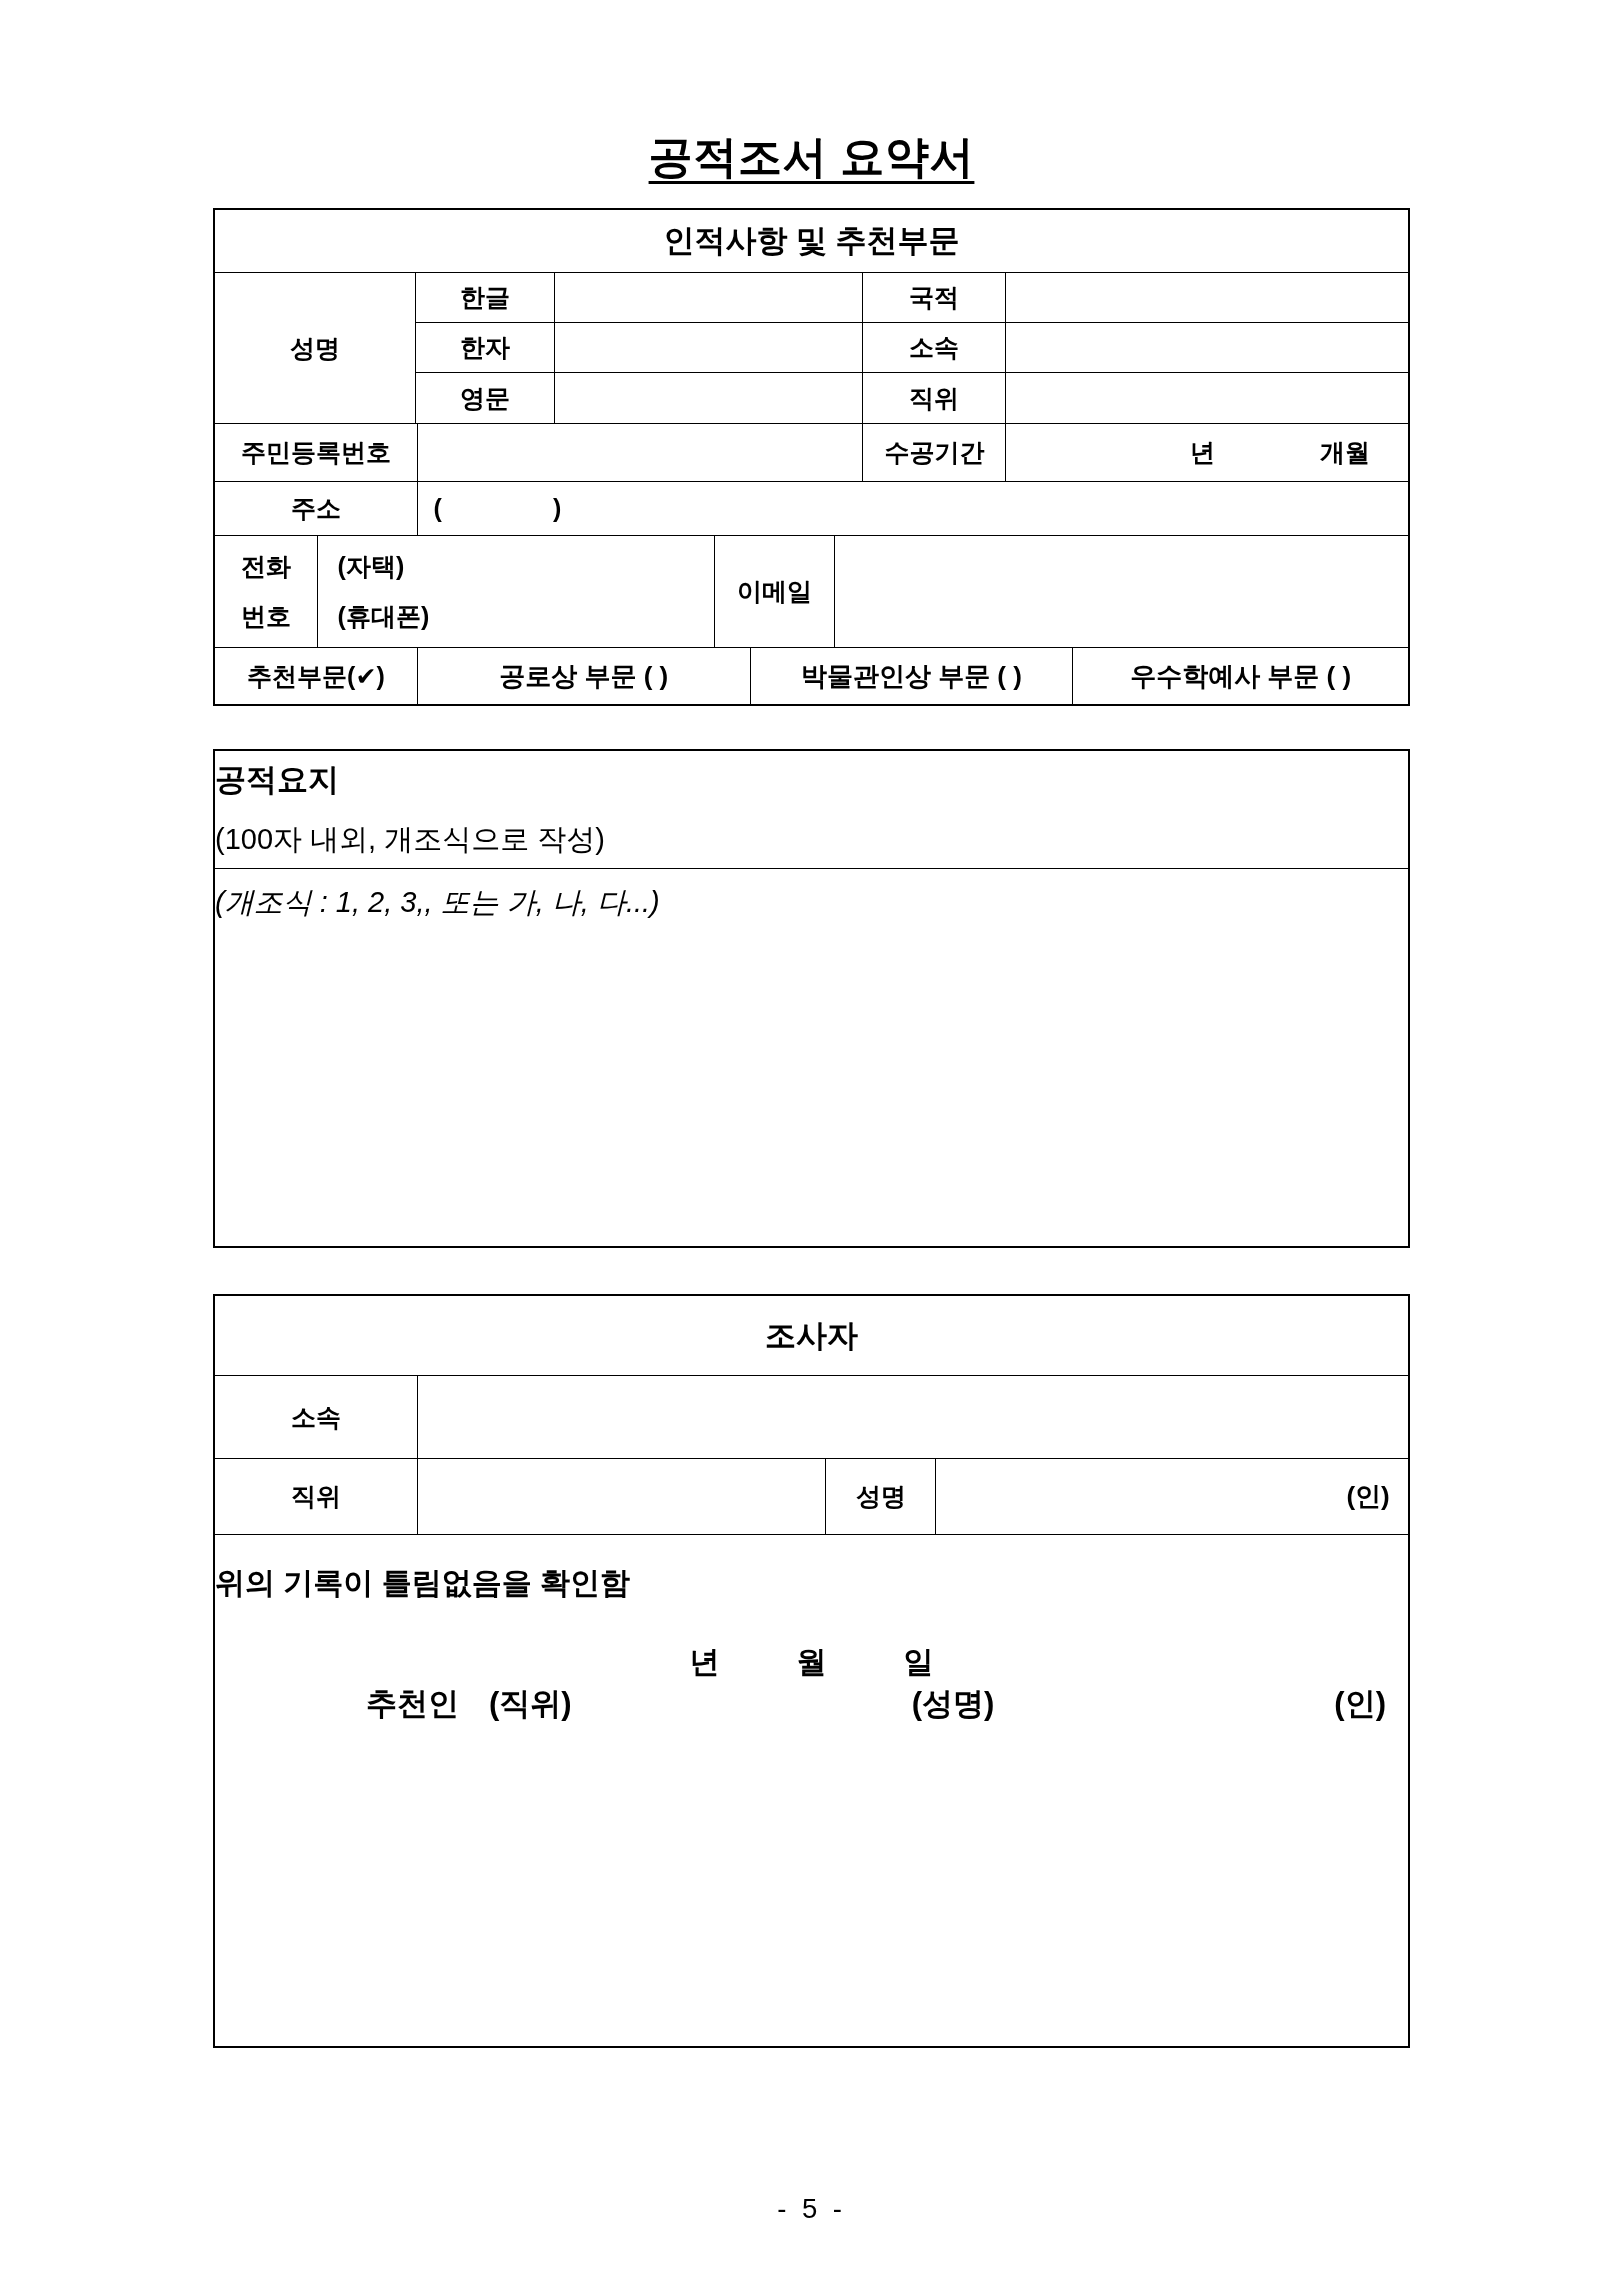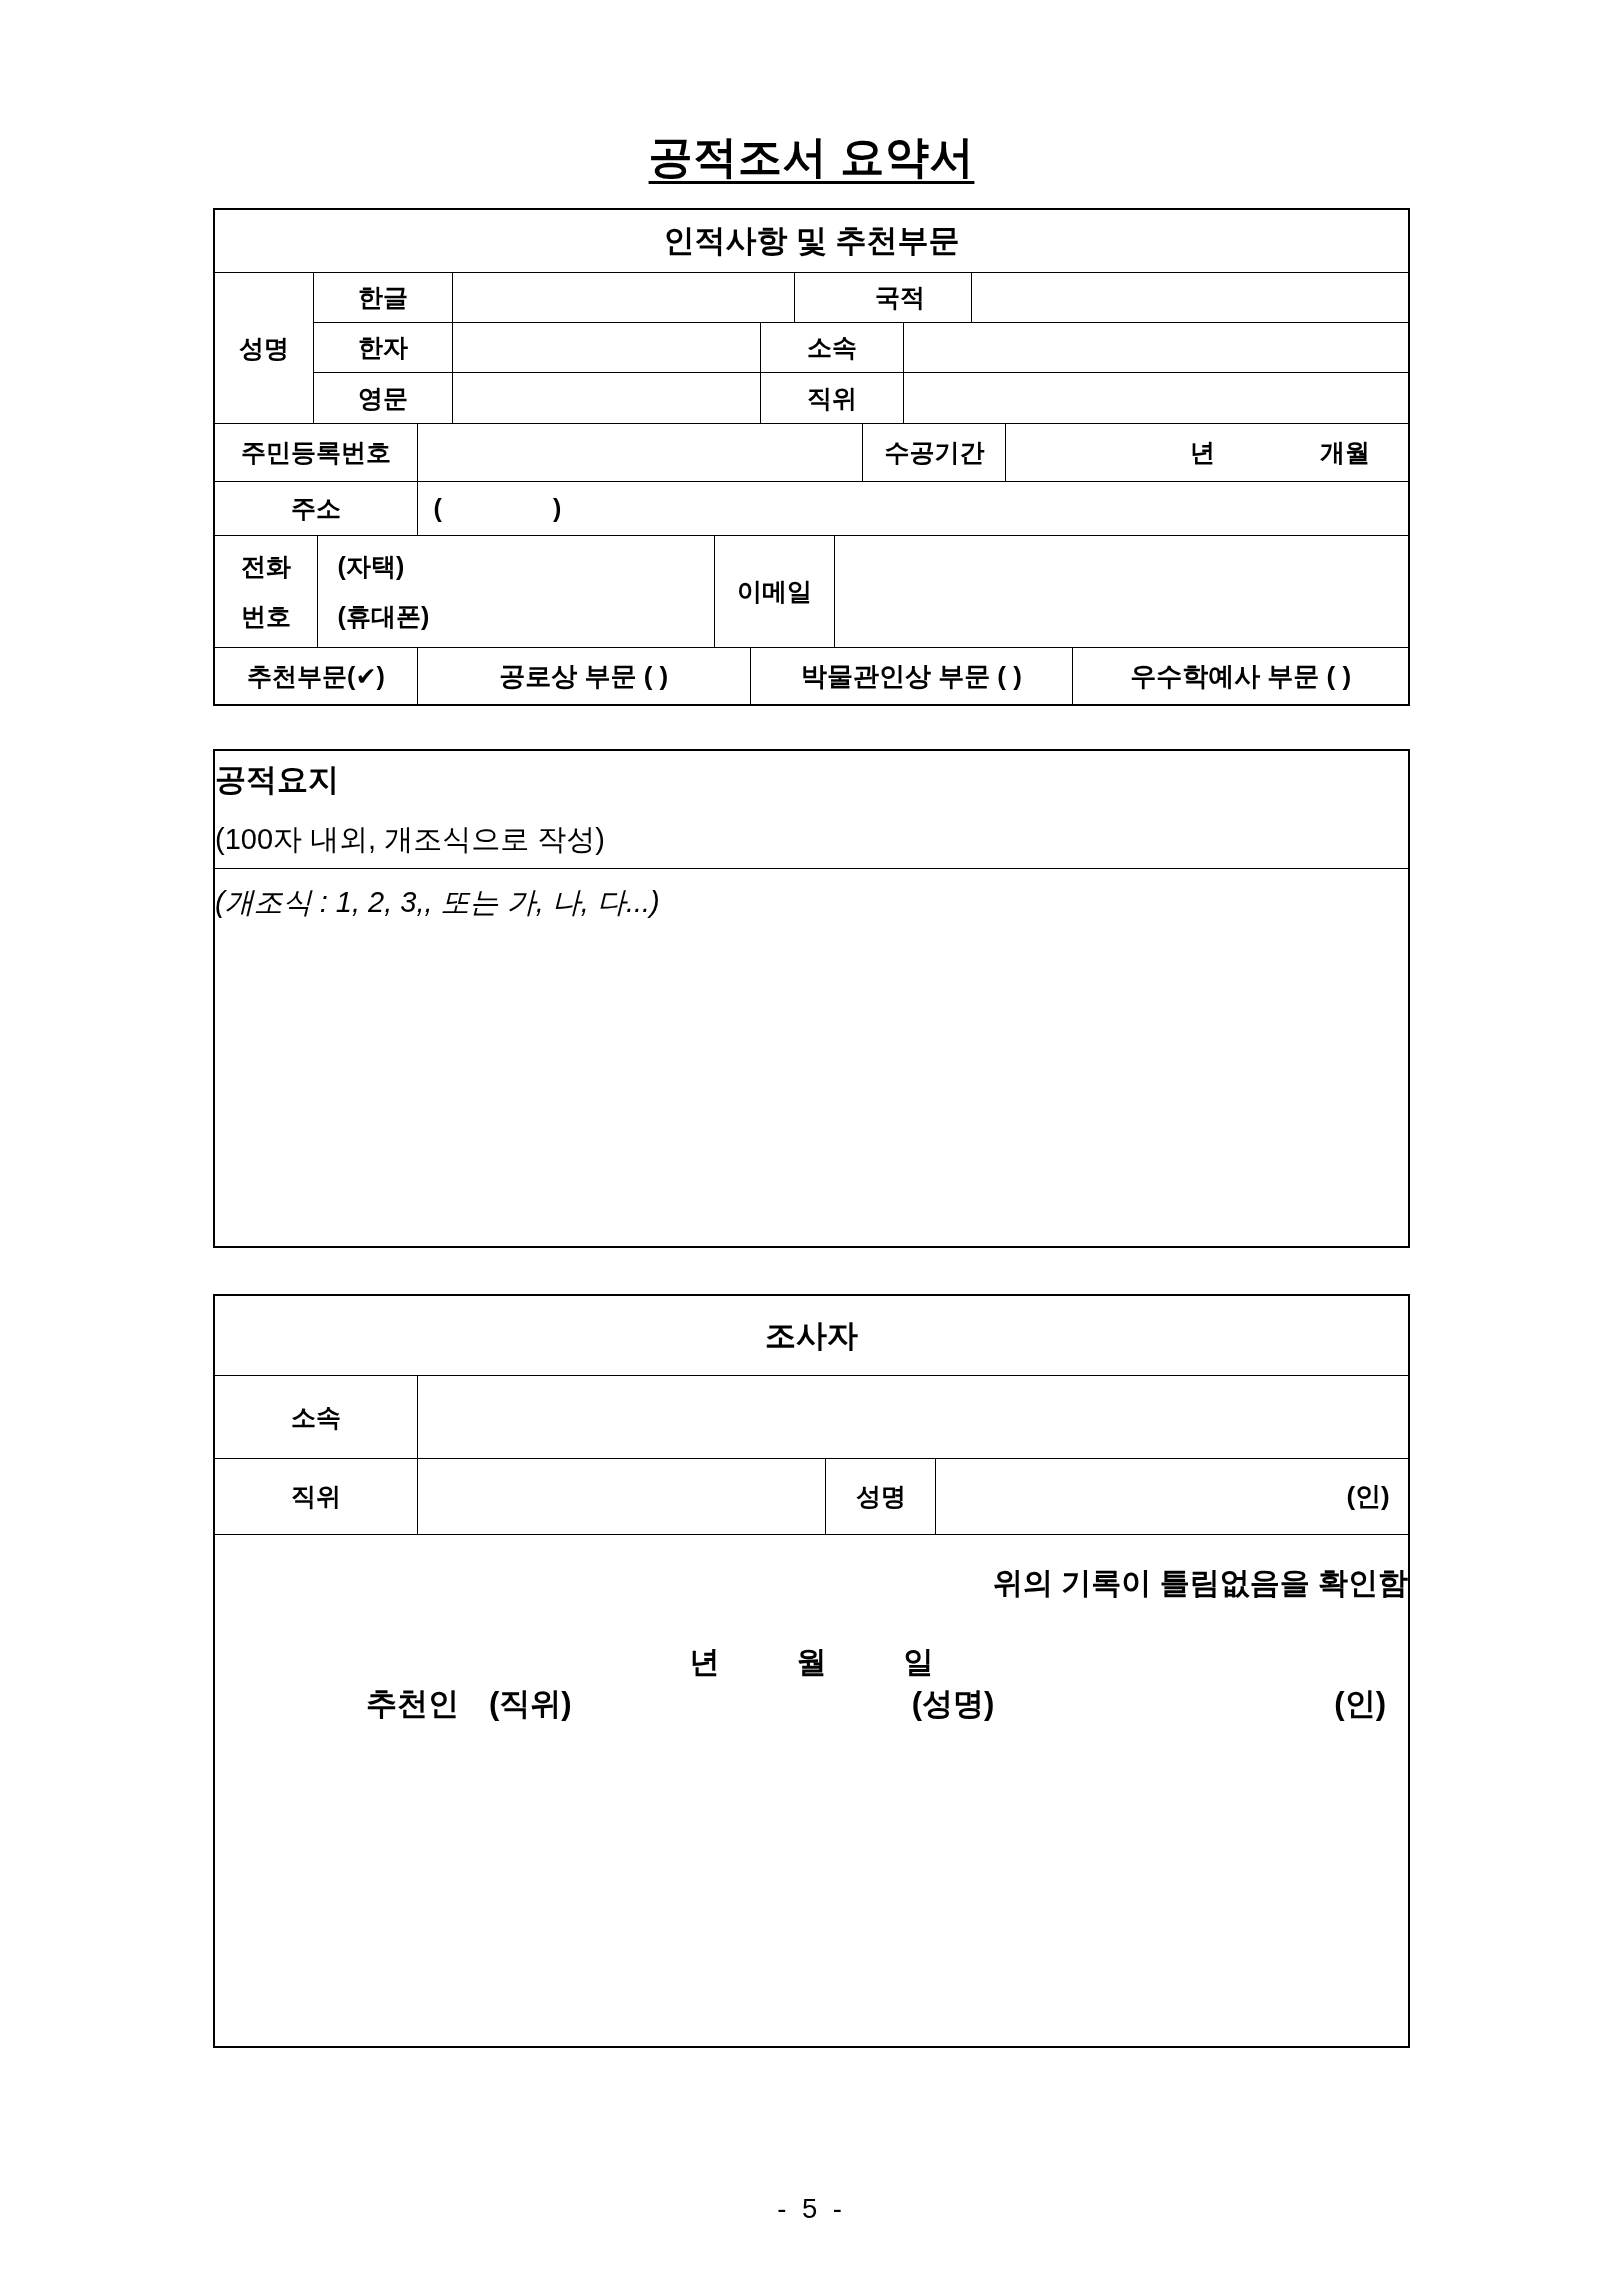--- a/index.html
+++ b/index.html
@@ -53,21 +53,21 @@
   .w1514 { width: 991px; }
   .w222 { width: 145px; } .w157 { width: 103px; } .w606 { width: 397px; }
   .w183 { width: 120px; } .w656 { width: 429px; }
   .w493 { width: 323px; } .w509 { width: 333px; } .w512 { width: 335px; }
   
   .w625 { width: 409px; } .w168 { width: 110px; } .w721 { width: 472px; }
   
   .h96 { height: 63px; } .h231 { height: 151px; }
   .h88 { height: 58px; } .h82 { height: 54px; }
   .h171 { height: 112px; } .h85 { height: 56px; }
-  .sh77 { height: 50px; gap: 34px; } .sh76 { height: 50px; } .h127 { height: 83px; } .h116 { height: 76px; }
+  .sh77 { height: 50px; } .sh76 { height: 50px; } .h127 { height: 83px; } .h116 { height: 76px; }
   .addr-val {
     justify-content: flex-start; padding-left: 15.7px;
     white-space: pre; font-size: 25px; font-weight: 700;
   }
   .period-val {
     justify-content: flex-end; gap: 105px; padding-right: 38px;
     font-size: 25px; font-weight: 700;
   }
   .twoLine { flex-direction: column; justify-content: center; gap: 17px; }
   .twoLine.leftAl { align-items: flex-start; padding-left: 19.6px; }
@@ -76,21 +76,21 @@
     display: flex; flex-direction: column; justify-content: center;
     gap: 19.6px;
   }
   .t2-body { flex: 1; display: flex; flex-direction: column; align-items: flex-start; padding-top: 14.4px; font-style: italic; }
   .t3-header {
     height: 80px; border-bottom: 1.3px solid #000;
     display: flex; align-items: center; justify-content: center;
   }
   .seal-cell { justify-content: flex-end; padding-right: 18.3px; }
   .confirm-cell { flex: 1; display: flex; flex-direction: column; }
-  .confirm-line1 { margin-top: 27.5px; text-align: right; }
+  .confirm-line1 { margin-top: 27.5px; text-align: left; }
   .confirm-line2 { margin-top: 38px; display: flex; justify-content: center; gap: 77px; }
   .confirm-line3 {
     display: flex; justify-content: space-between; align-items: center;
     padding-left: 151px; padding-right: 22px;
   }
   .rec-group { display: flex; gap: 30px; }
   .footer {
     position: absolute; top: 2193px; left: 0; width: 100%;
     text-align: center; font-size: 27.5px; font-weight: 400;
     letter-spacing: 3.9px;

